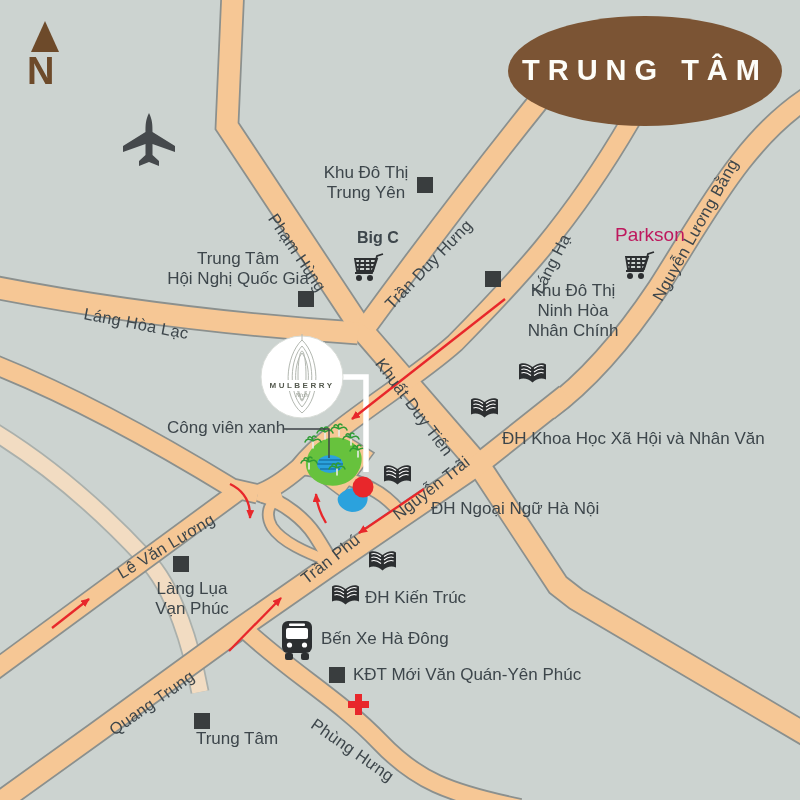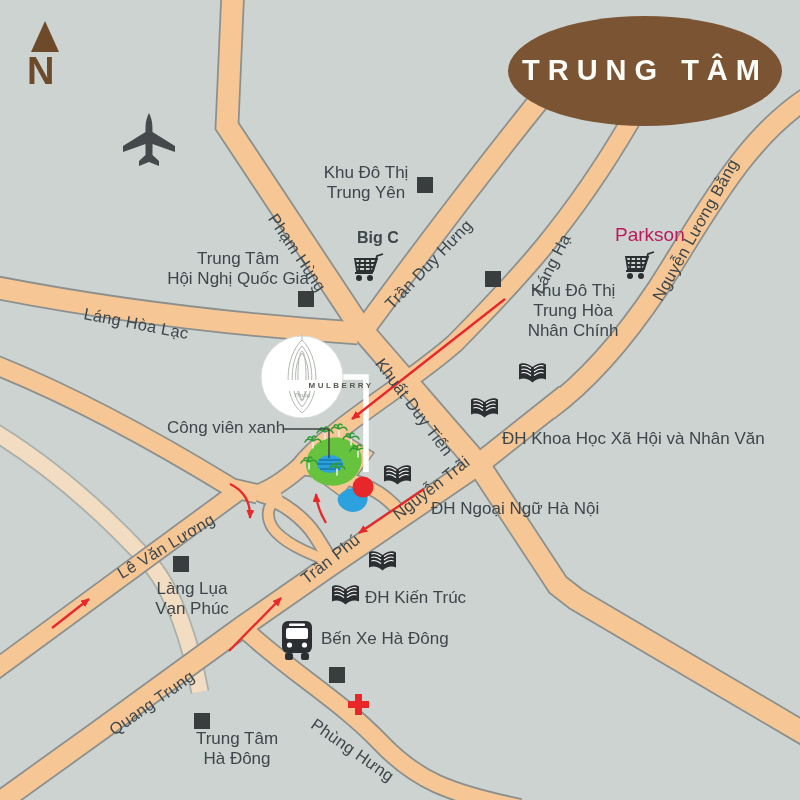--- a/index.html
+++ b/index.html
@@ -15,21 +15,21 @@
   .sq { position:absolute; width:16px; height:16px; background:#393d3e; }
   .icon { position:absolute; }
   .badge-text {
     position:absolute; left:508px; top:54px; width:274px; text-align:center;
     font-size:29px; font-weight:bold; letter-spacing:8px; color:#fdfdf8; white-space:nowrap;
   }
   .north-n { position:absolute; left:27px; top:50px; font-size:38px; font-weight:bold; color:#6d4a2a; }
   .bigc-lbl { position:absolute; left:349px; top:229px; font-size:16px; font-weight:bold; color:#3d464b;margin-left:8px; }
   .parkson-lbl { position:absolute; left:615px; top:224px; font-size:19px; color:#be185d; }
   .mulberry-name { position:absolute; left:262px; top:381px; width:80px; text-align:center;
-    font-size:8px; font-weight:bold; letter-spacing:2.5px; color:#565b50;padding-left:39px; }
+    font-size:8px; font-weight:bold; letter-spacing:2.5px; color:#565b50; }
   .mulberry-sub { position:absolute; left:262px; top:391px; width:80px; text-align:center;
     font-size:7px; font-style:italic; color:#9aa096; font-family:"Liberation Serif","DejaVu Serif",serif; }
 </style>
 </head>
 <body>
 
 <div class="map">
 
   <svg class="base" width="800" height="800" viewBox="0 0 800 800">
     <defs>
@@ -225,50 +225,50 @@
   <div class="lbl center" style="left:158px;top:249px;width:160px">
     <div>Trung Tâm</div>
     <div>Hội Nghị Quốc Gia</div>
   </div>
 
   <div class="bigc-lbl">Big C</div>
   <div class="parkson-lbl">Parkson</div>
 
   <div class="lbl center" style="left:520px;top:281px;width:106px">
     <div>Khu Đô Thị</div>
-    <div>Trung Hòa</div>
+    <div>Ninh Hòa</div>
     <div>Nhân Chính</div>
   </div>
 
   <div class="lbl" style="left:502px;top:429px">ĐH Khoa Học Xã Hội và Nhân Văn</div>
   <div class="lbl" style="left:431px;top:499px">ĐH Ngoại Ngữ Hà Nội</div>
   <div class="lbl" style="left:365px;top:588px">ĐH Kiến Trúc</div>
 
   <div class="lbl" style="left:167px;top:418px">Công viên xanh</div>
 
   <div class="lbl center" style="left:146px;top:579px;width:92px">
     <div>Làng Lụa</div>
     <div>Vạn Phúc</div>
   </div>
 
   <div class="lbl" style="left:321px;top:629px">Bến Xe Hà Đông</div>
+  <div class="lbl" style="left:353px;top:665px">KĐT Mới Văn Quán-Yên Phúc</div>
 
   <div class="lbl center" style="left:163px;top:729px;width:148px">
     <div>Trung Tâm</div>
-    <div>Hà Đông</div>
   </div>
 
   <div class="road-lbl" style="left:272px;top:206px;transform:rotate(56deg)">Phạm Hùng</div>
   <div class="road-lbl" style="left:388px;top:297px;transform:rotate(-46deg)">Trần Duy Hưng</div>
   <div class="road-lbl" style="left:537px;top:283px;transform:rotate(-63deg)">Láng Hạ</div>
   <div class="road-lbl" style="left:657px;top:290px;transform:rotate(-61deg)">Nguyễn Lương Bằng</div>
   <div class="road-lbl" style="left:84px;top:304px;transform:rotate(11deg)">Láng Hòa Lạc</div>
   <div class="road-lbl" style="left:379px;top:351px;transform:rotate(53deg)">Khuất Duy Tiến</div>
   <div class="road-lbl" style="left:395px;top:507px;transform:rotate(-38deg)">Nguyễn Trãi</div>
   <div class="road-lbl" style="left:303px;top:571px;transform:rotate(-38deg)">Trần Phú</div>
   <div class="road-lbl" style="left:119px;top:565px;transform:rotate(-31deg)">Lê Văn Lương</div>
   <div class="road-lbl" style="left:111px;top:722px;transform:rotate(-35deg)">Quang Trung</div>
   <div class="road-lbl" style="left:313px;top:713px;transform:rotate(35deg)">Phùng Hưng</div>
 
   <div class="mulberry-name">MULBERRY</div>
-  <div class="mulberry-sub">Trung</div>
+  <div class="mulberry-sub">Ninh</div>
 
 </div>
 
 </body></html>

